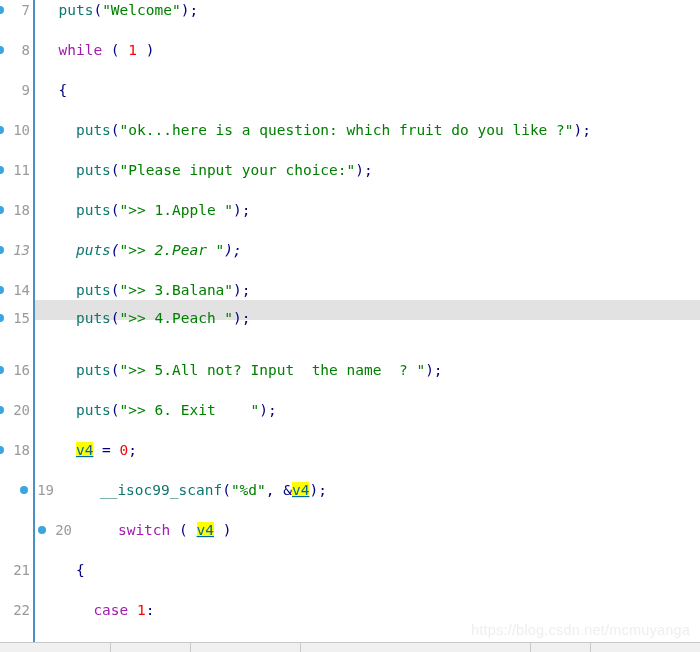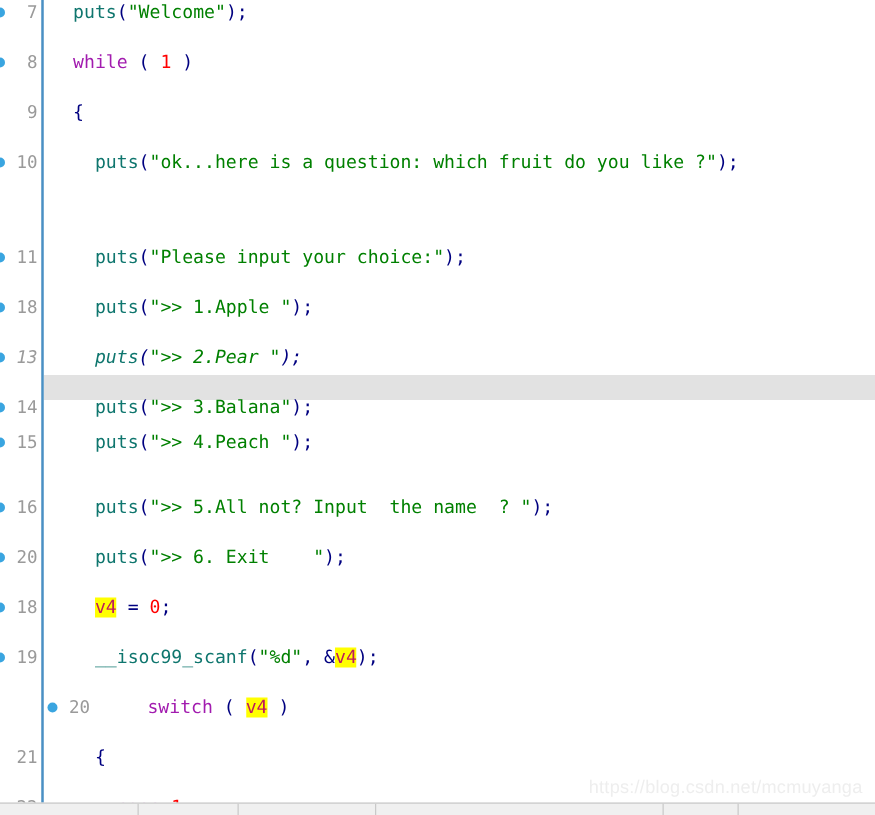--- a/index.html
+++ b/index.html
@@ -86,21 +86,21 @@
     white-space: pre;
     color: #000080;
   }
 
   
   .t-fn    { color: #0f766e; }
   .t-kw    { color: #a21caf; }
   .t-str   { color: #008000; }
   .t-num   { color: #ff0000; }
   .t-punc  { color: #000080; }
-  .t-var   { color: #be185d; }
+  .t-var   { color: #0369a1; text-decoration: underline; }
   .t-var.hl {
     background: #ffff00;
   }
 
   
   .watermark {
     position: absolute;
     right: 10px;
     bottom: 14px;
     color: #eeeeee;
@@ -137,29 +137,29 @@
 
   <div class="current-line-band" id="cur-band" style="top: 300px;"></div>
 
   <div class="gutter-rule"></div>
 
   <div class="code-area" id="code-area">
       <div class="row" style="top: 0px;"><span class="marker"></span><span class="lineno">7</span><span class="code"><span class="t-punc">  </span><span class="t-fn">puts</span><span class="t-punc">(</span><span class="t-str">"Welcome"</span><span class="t-punc">);</span></span></div>
       <div class="row" style="top: 20px;"><span class="marker"></span><span class="lineno">8</span><span class="code"><span class="t-punc">  </span><span class="t-kw">while</span><span class="t-punc"> ( </span><span class="t-num">1</span><span class="t-punc"> )</span></span></div>
       <div class="row" style="top: 40px;"><span class="lineno">9</span><span class="code"><span class="t-punc">  {</span></span></div>
       <div class="row" style="top: 60px;"><span class="marker"></span><span class="lineno">10</span><span class="code"><span class="t-punc">    </span><span class="t-fn">puts</span><span class="t-punc">(</span><span class="t-str">"ok...here is a question: which fruit do you like ?"</span><span class="t-punc">);</span></span></div>
-      <div class="row" style="top: 80px; margin-top: 36px;"><span class="marker"></span><span class="lineno">11</span><span class="code"><span class="t-punc">    </span><span class="t-fn">puts</span><span class="t-punc">(</span><span class="t-str">"Please input your choice:"</span><span class="t-punc">);</span></span></div>
+      <div class="row" style="top: 80px;"><span class="marker"></span><span class="lineno">11</span><span class="code"><span class="t-punc">    </span><span class="t-fn">puts</span><span class="t-punc">(</span><span class="t-str">"Please input your choice:"</span><span class="t-punc">);</span></span></div>
       <div class="row" style="top: 100px;"><span class="marker"></span><span class="lineno">18</span><span class="code"><span class="t-punc">    </span><span class="t-fn">puts</span><span class="t-punc">(</span><span class="t-str">"&gt;&gt; 1.Apple "</span><span class="t-punc">);</span></span></div>
       <div class="row" style="top: 120px; font-style: italic;"><span class="marker"></span><span class="lineno">13</span><span class="code"><span class="t-punc">    </span><span class="t-fn">puts</span><span class="t-punc">(</span><span class="t-str">"&gt;&gt; 2.Pear "</span><span class="t-punc">);</span></span></div>
       <div class="row" style="top: 140px;"><span class="marker"></span><span class="lineno">14</span><span class="code"><span class="t-punc">    </span><span class="t-fn">puts</span><span class="t-punc">(</span><span class="t-str">"&gt;&gt; 3.Balana"</span><span class="t-punc">);</span></span></div>
       <div class="row" style="top: 148px;"><span class="marker"></span><span class="lineno">15</span><span class="code"><span class="t-punc">    </span><span class="t-fn">puts</span><span class="t-punc">(</span><span class="t-str">"&gt;&gt; 4.Peach "</span><span class="t-punc">);</span></span></div>
       <div class="row" style="top: 180px;"><span class="marker"></span><span class="lineno">16</span><span class="code"><span class="t-punc">    </span><span class="t-fn">puts</span><span class="t-punc">(</span><span class="t-str">"&gt;&gt; 5.All not? Input  the name  ? "</span><span class="t-punc">);</span></span></div>
       <div class="row" style="top: 200px;"><span class="marker"></span><span class="lineno">20</span><span class="code"><span class="t-punc">    </span><span class="t-fn">puts</span><span class="t-punc">(</span><span class="t-str">"&gt;&gt; 6. Exit    "</span><span class="t-punc">);</span></span></div>
       <div class="row" style="top: 220px;"><span class="marker"></span><span class="lineno">18</span><span class="code"><span class="t-punc">    </span><span class="t-var hl">v4</span><span class="t-punc"> = </span><span class="t-num">0</span><span class="t-punc">;</span></span></div>
-      <div class="row" style="top: 240px;"><span class="marker"></span><span class="lineno">19</span><span class="code"><span class="t-punc">    </span><span class="t-fn">__isoc99_scanf</span><span class="t-punc">(</span><span class="t-str">"%d"</span><span class="t-punc">, &amp;</span><span class="t-var hl">v4</span><span class="t-punc">);</span></span></div>
+      <div class="row" style="top: 240px; margin-left: 24px;"><span class="marker"></span><span class="lineno">19</span><span class="code"><span class="t-punc">    </span><span class="t-fn">__isoc99_scanf</span><span class="t-punc">(</span><span class="t-str">"%d"</span><span class="t-punc">, &amp;</span><span class="t-var hl">v4</span><span class="t-punc">);</span></span></div>
       <div class="row" style="top: 260px; margin-left: 42px;"><span class="marker"></span><span class="lineno">20</span><span class="code"><span class="t-punc">    </span><span class="t-kw">switch</span><span class="t-punc"> ( </span><span class="t-var hl">v4</span><span class="t-punc"> )</span></span></div>
       <div class="row" style="top: 280px;"><span class="lineno">21</span><span class="code"><span class="t-punc">    {</span></span></div>
       <div class="row" style="top: 300px;"><span class="lineno">22</span><span class="code"><span class="t-punc">      </span><span class="t-kw">case</span><span class="t-punc"> </span><span class="t-num">1</span><span class="t-punc">:</span></span></div>
       <div class="row" style="top: 320px;"><span class="marker"></span><span class="lineno">23</span><span class="code"><span class="t-punc">        </span><span class="t-fn">puts</span><span class="t-punc">(</span><span class="t-str">"Apple is good "</span><span class="t-punc">);</span></span></div>
     </div>
 
   <div class="watermark">https://blog.csdn.net/mcmuyanga</div>
 
   <div class="status-strip">
     <div class="seg" style="left:110px;"></div>

